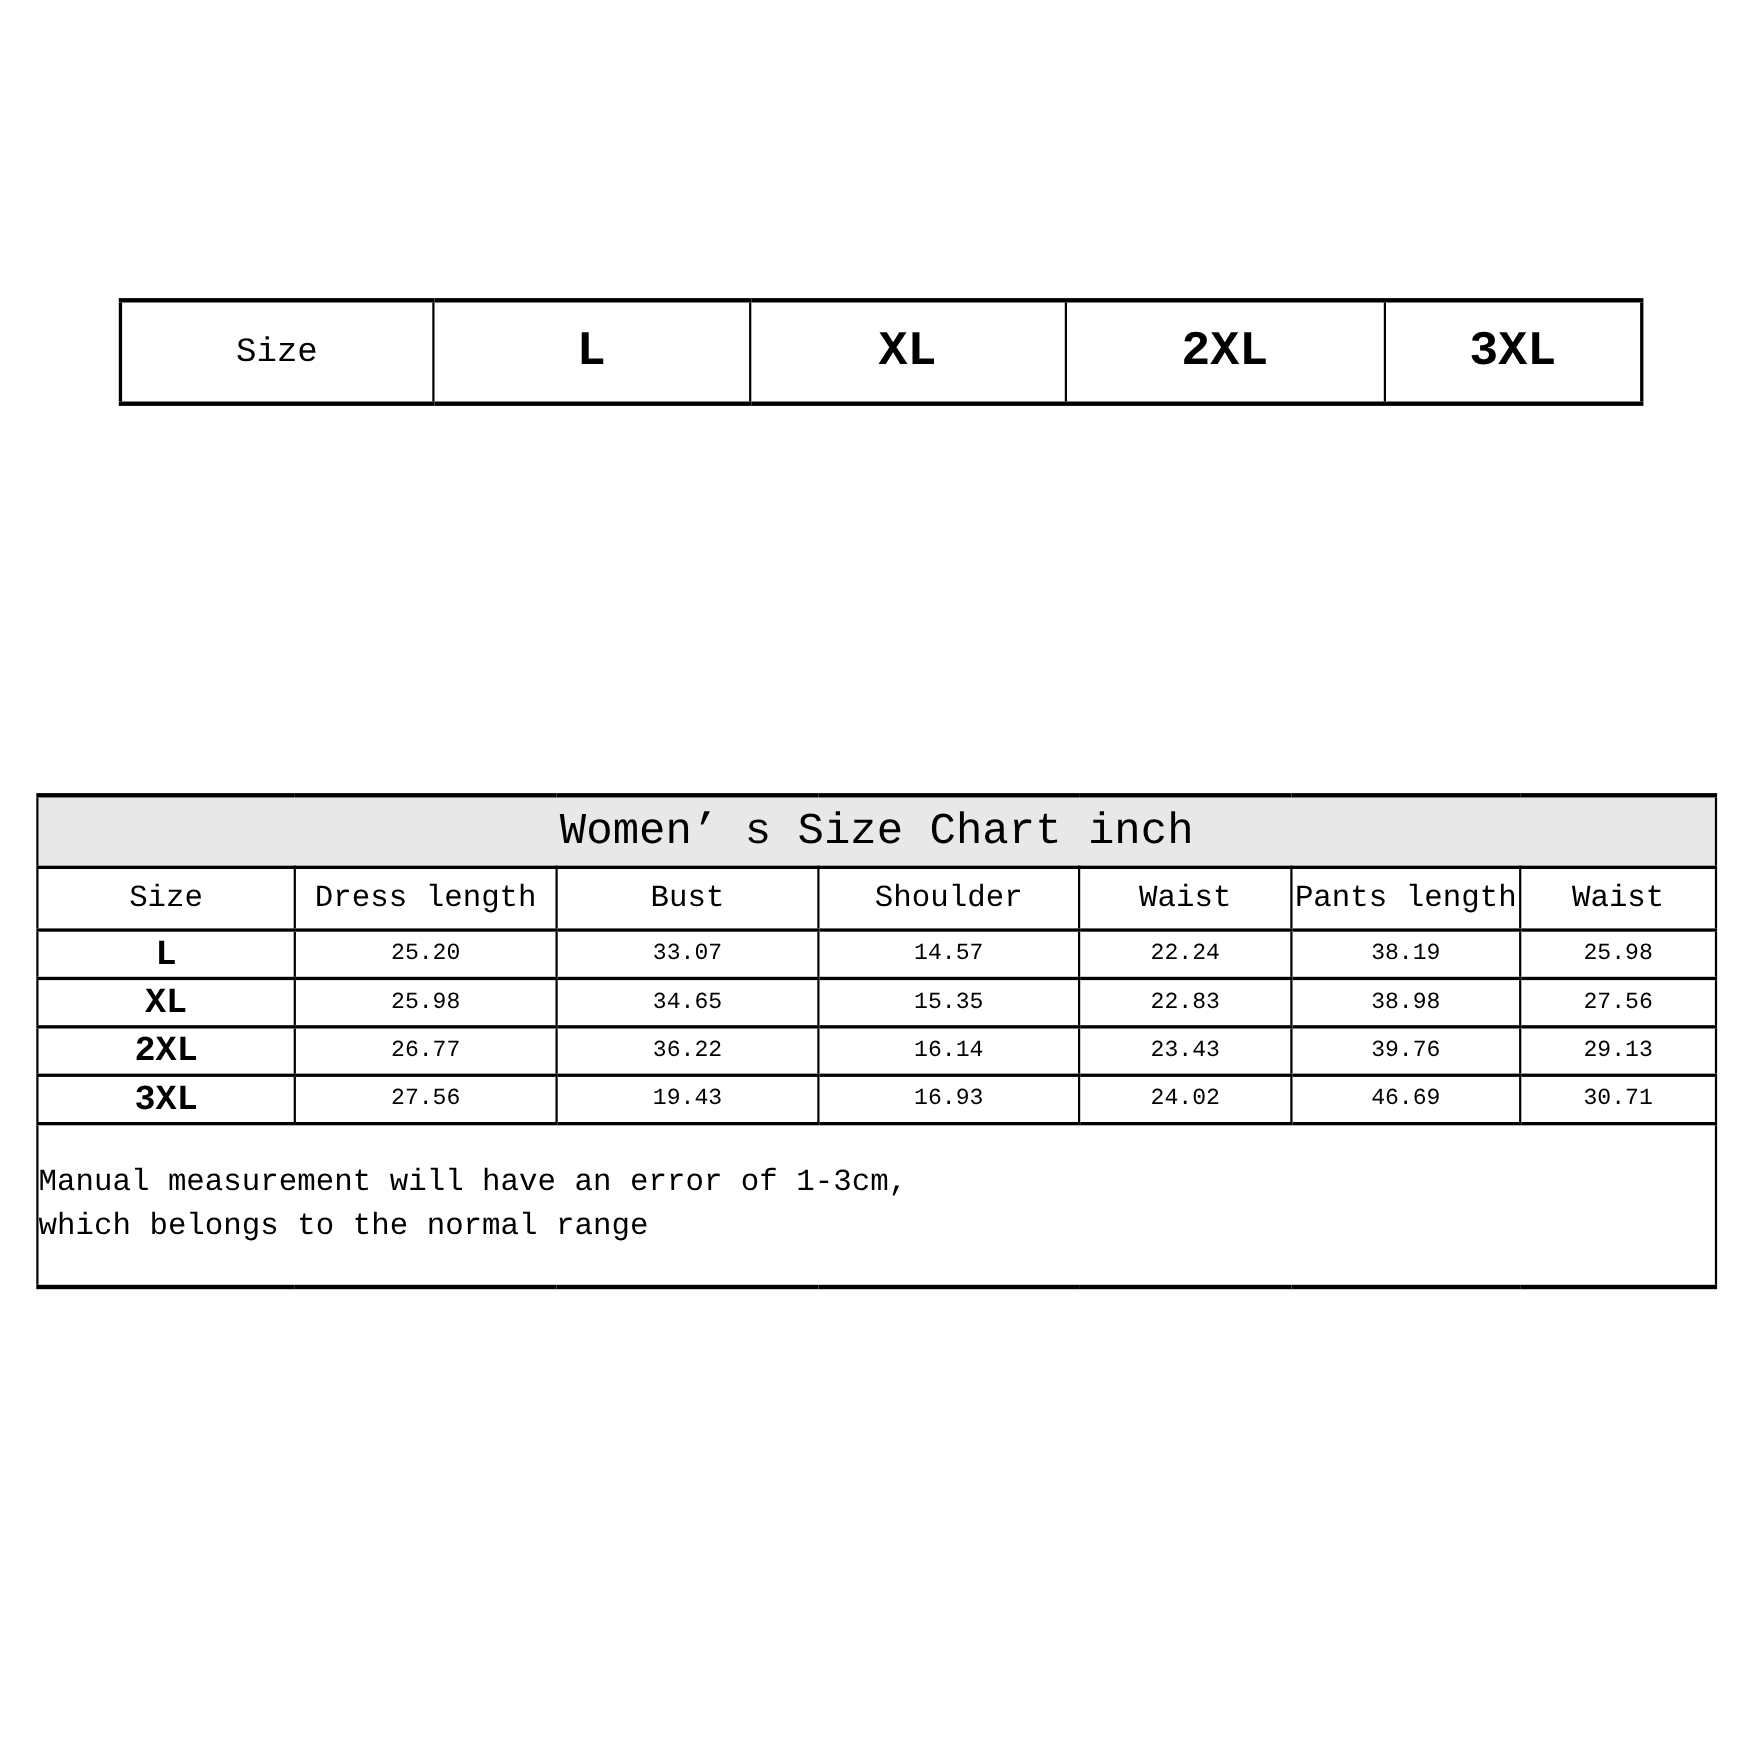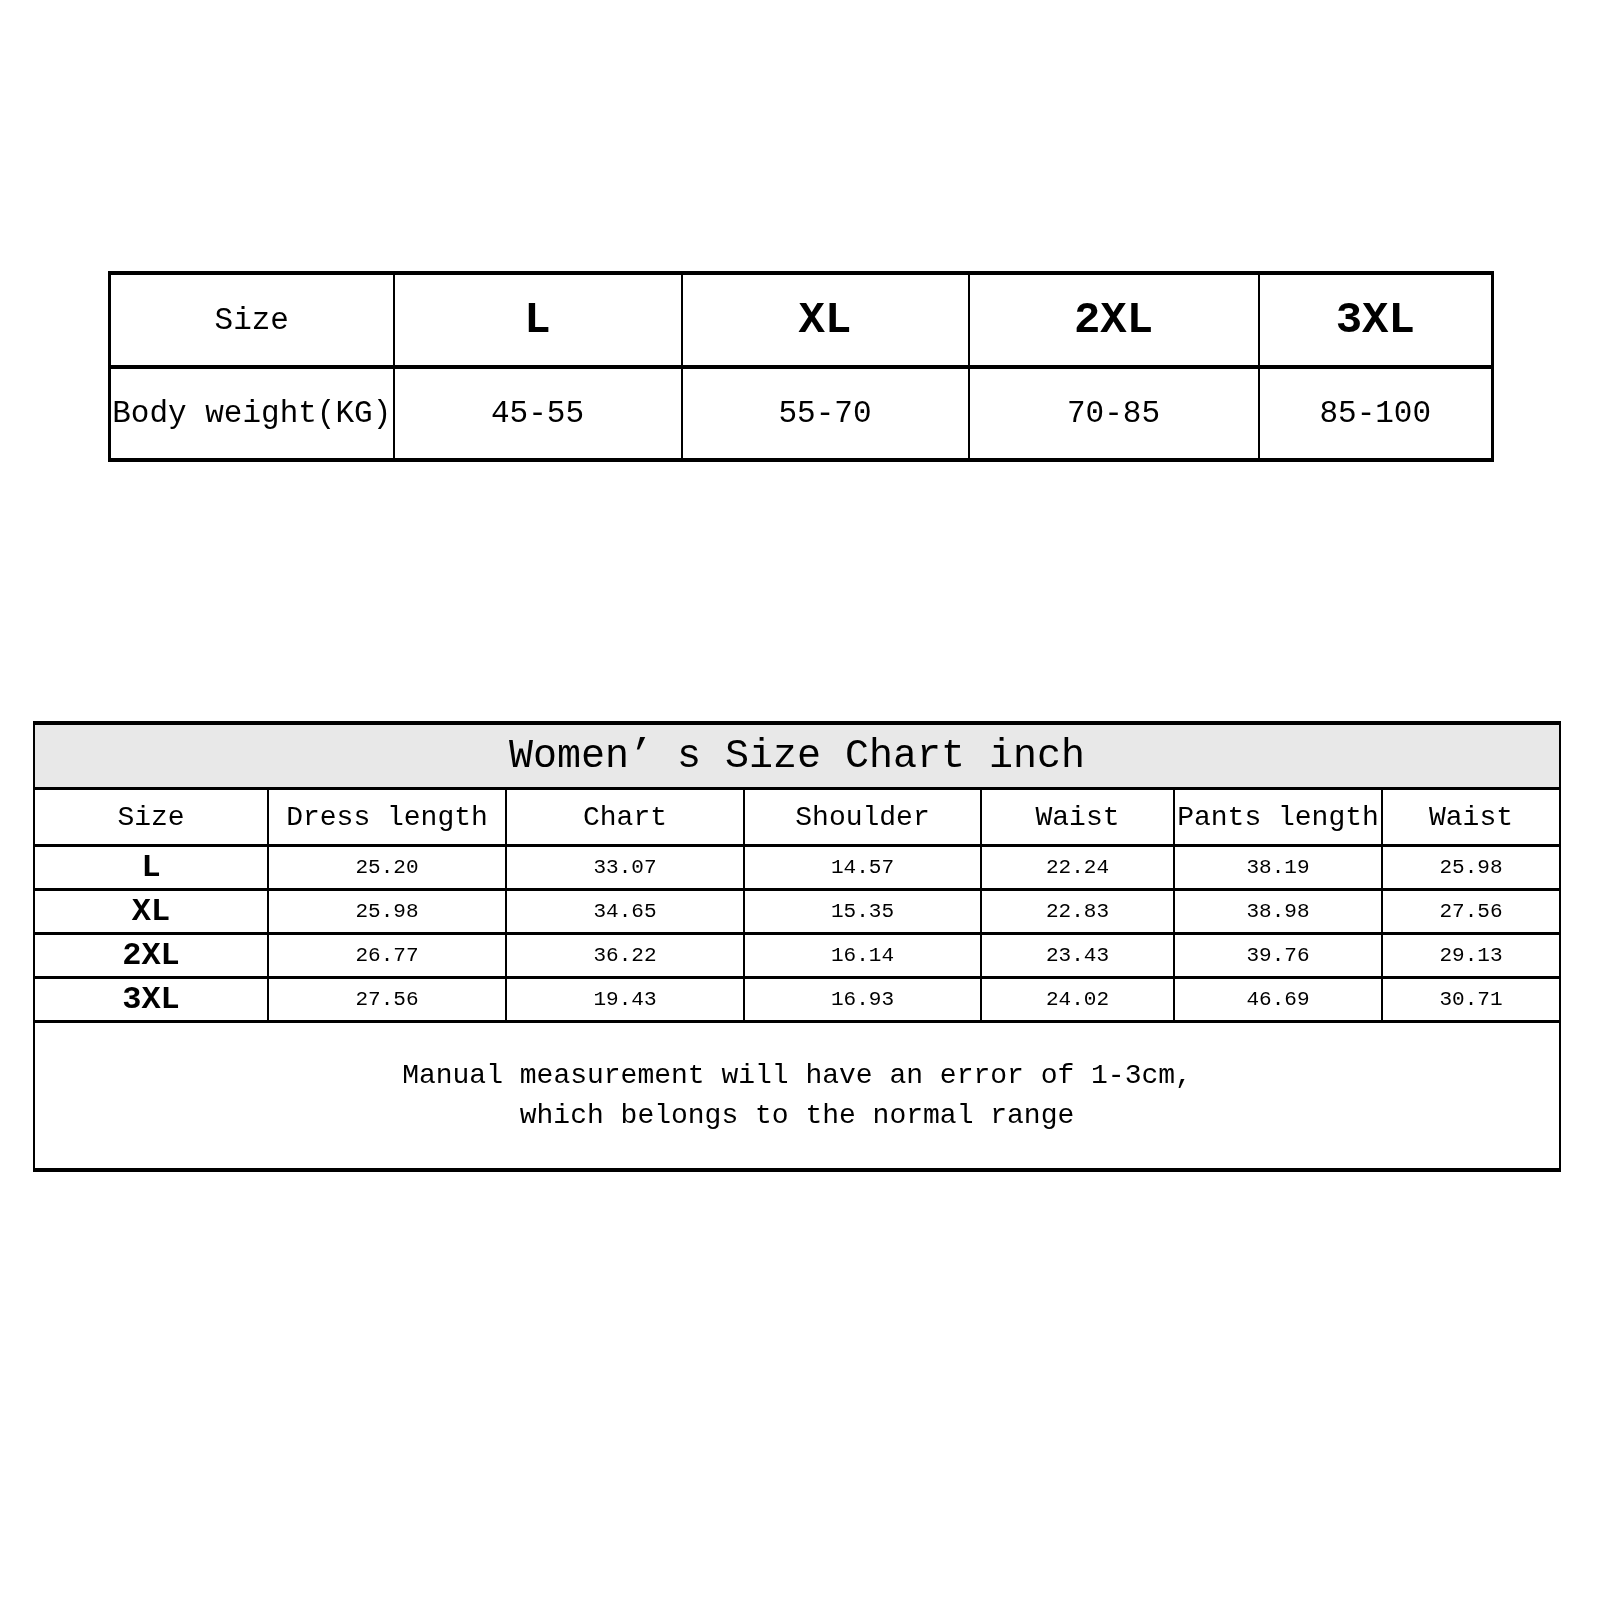--- a/index.html
+++ b/index.html
@@ -90,21 +90,21 @@
   #chart-table tr.chart-row td.chart-size-label {
     font-size: 32px;
     font-weight: bold;
   }
   #chart-table td.chart-note-cell {
     height: 145px;
     font-size: 28px;
     vertical-align: middle;
   }
   .note-line {
-    text-align: center;
+    text-align: left;
     line-height: 40px;
   }
 </style>
 </head>
 <body>
 
 <table class="size-table" id="fit-table">
   <colgroup>
     <col style="width:284px">
       <col style="width:288px">
@@ -113,48 +113,41 @@
       <col style="width:234px">
   </colgroup>
   <tbody>
     <tr class="fit-header">
       <td class="fit-corner">Size</td>
       <td>L</td>
       <td>XL</td>
       <td>2XL</td>
       <td>3XL</td>
     </tr>
-    <tr class="fit-row">
-      <td>Body weight(KG)</td>
-      <td>45-55</td>
-      <td>55-70</td>
-      <td>70-85</td>
-      <td>85-100</td>
-    </tr>
   </tbody>
 </table>
 
 <table class="size-table" id="chart-table">
   <colgroup>
     <col style="width:234px">
       <col style="width:238px">
       <col style="width:238px">
       <col style="width:237px">
       <col style="width:193px">
       <col style="width:208px">
       <col style="width:178px">
   </colgroup>
   <tbody>
     <tr>
       <td class="chart-title-cell" colspan="7">Women’ s Size Chart inch</td>
     </tr>
     <tr class="chart-header">
       <td>Size</td>
       <td>Dress length</td>
-      <td>Chart</td>
+      <td>Bust</td>
       <td>Shoulder</td>
       <td>Waist</td>
       <td>Pants length</td>
       <td>Waist</td>
     </tr>
     <tr class="chart-row">
       <td class="chart-size-label">L</td>
       <td>25.20</td>
       <td>33.07</td>
       <td>14.57</td>

